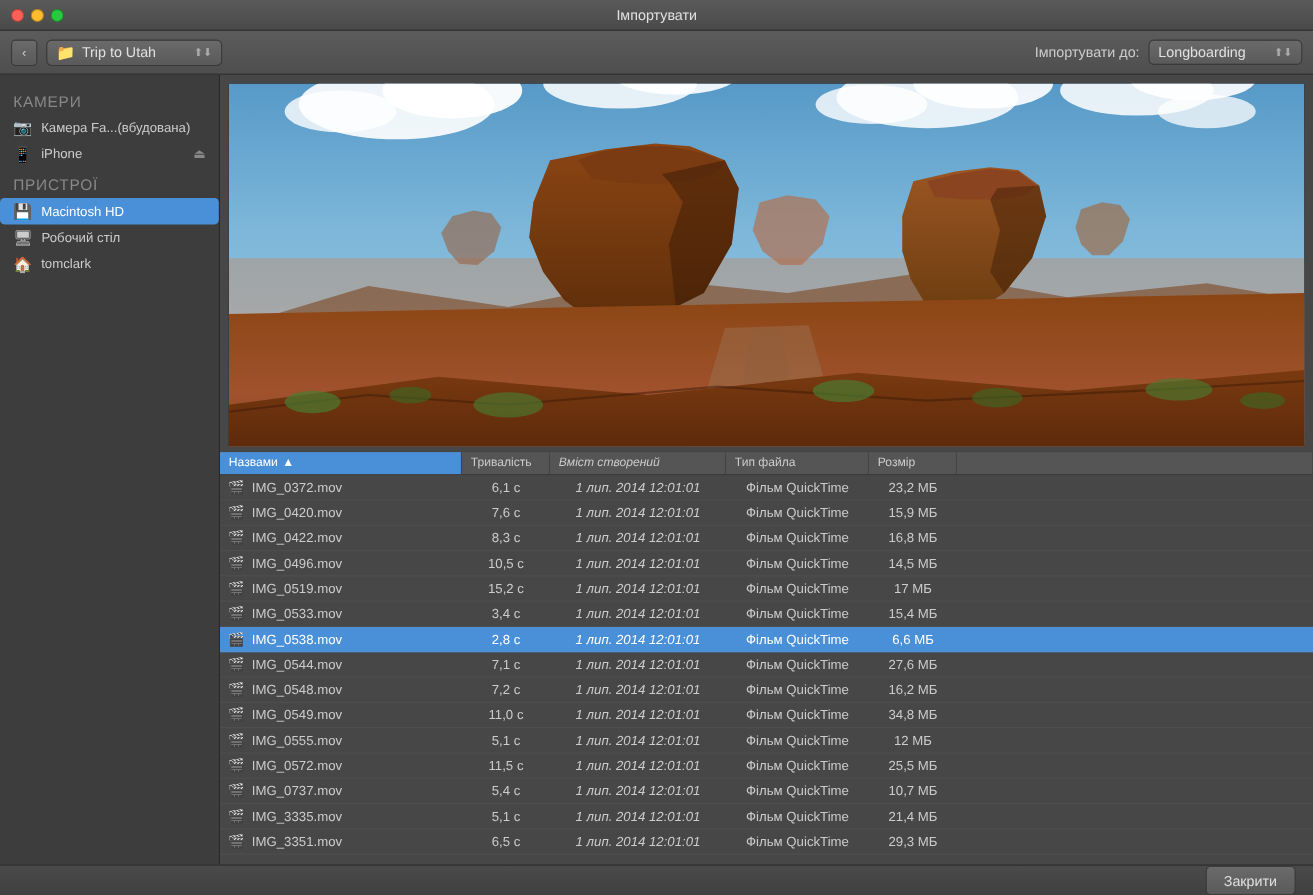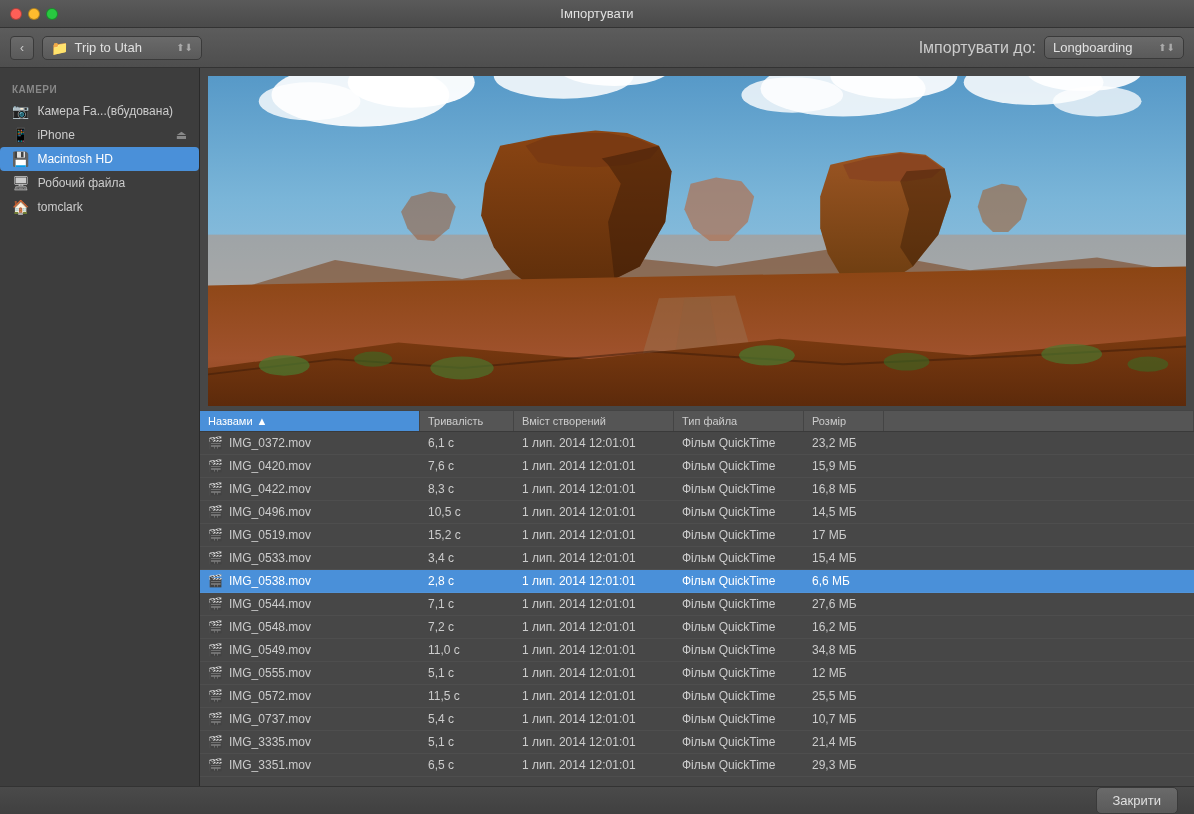--- a/index.html
+++ b/index.html
@@ -87,21 +87,21 @@
       color: #6ab0f5;
       font-size: 14px;
     }
     .dropdown-arrow {
       margin-left: auto;
       font-size: 10px;
       color: #aaa;
     }
     .import-to-label {
       color: #ccc;
-      font-size: 16px;
+      font-size: 13px;
       margin-left: auto;
     }
     .import-selector {
       background: linear-gradient(to bottom, #6a6a6a, #5a5a5a);
       border: 1px solid #3a3a3a;
       border-radius: 5px;
       color: #e0e0e0;
       font-size: 13px;
       padding: 3px 8px;
       display: flex;
@@ -122,22 +122,22 @@
     .sidebar {
       width: 200px;
       background: #3d3d3d;
       border-right: 1px solid #2a2a2a;
       flex-shrink: 0;
       overflow-y: auto;
       padding-top: 8px;
     }
     .sidebar-section-label {
       color: #888;
-      font-size: 10px;
-      font-weight: 700;
+      font-size: 14px;
+      font-weight: 400;
       letter-spacing: 0.05em;
       padding: 8px 12px 4px 12px;
       text-transform: uppercase;
     }
     .sidebar-item {
       display: flex;
       align-items: center;
       gap: 8px;
       padding: 4px 12px;
       cursor: pointer;
@@ -160,20 +160,21 @@
       cursor: pointer;
     }
 
     
     .content-area {
       flex: 1;
       display: flex;
       flex-direction: column;
       background: #474747;
       overflow: hidden;
+      text-align: center;
     }
 
     
     .preview-area {
       flex-shrink: 0;
       height: 330px;
       background: #1a1a1a;
       display: flex;
       align-items: center;
       justify-content: center;
@@ -210,22 +211,22 @@
       user-select: none;
       display: flex;
       align-items: center;
       gap: 4px;
     }
     .col-header.active {
       background: #4a90d9;
       color: #fff;
     }
     .col-name { width: 220px; }
-    .col-duration { width: 94px; }
-    .col-created { width: 160px; }
+    .col-duration { width: 80px; }
+    .col-created { width: 160px; font-style: italic; }
     .col-type { width: 130px; }
     .col-size { width: 80px; }
     .col-rest { flex: 1; }
 
     .file-list-body {
       flex: 1;
       overflow-y: auto;
     }
     .file-row {
       display: flex;
@@ -328,28 +329,29 @@
     <div class="sidebar-item">
       <span class="item-icon">📷</span>
       <span>Камера Fa...(вбудована)</span>
     </div>
     <div class="sidebar-item">
       <span class="item-icon">📱</span>
       <span>iPhone</span>
       <span class="eject-btn">⏏</span>
     </div>
 
+    <div class="sidebar-section-label">ПРИСТРОЇ</div>
     <div class="sidebar-item active">
       <span class="item-icon">💾</span>
       <span>Macintosh HD</span>
     </div>
 
     <div class="sidebar-item">
       <span class="item-icon">🖥</span>
-      <span>Робочий файла</span>
+      <span>Робочий стіл</span>
     </div>
     <div class="sidebar-item">
       <span class="item-icon">🏠</span>
       <span>tomclark</span>
     </div>
   </div>
 
   <div class="content-area">
 
     <div class="preview-area">

